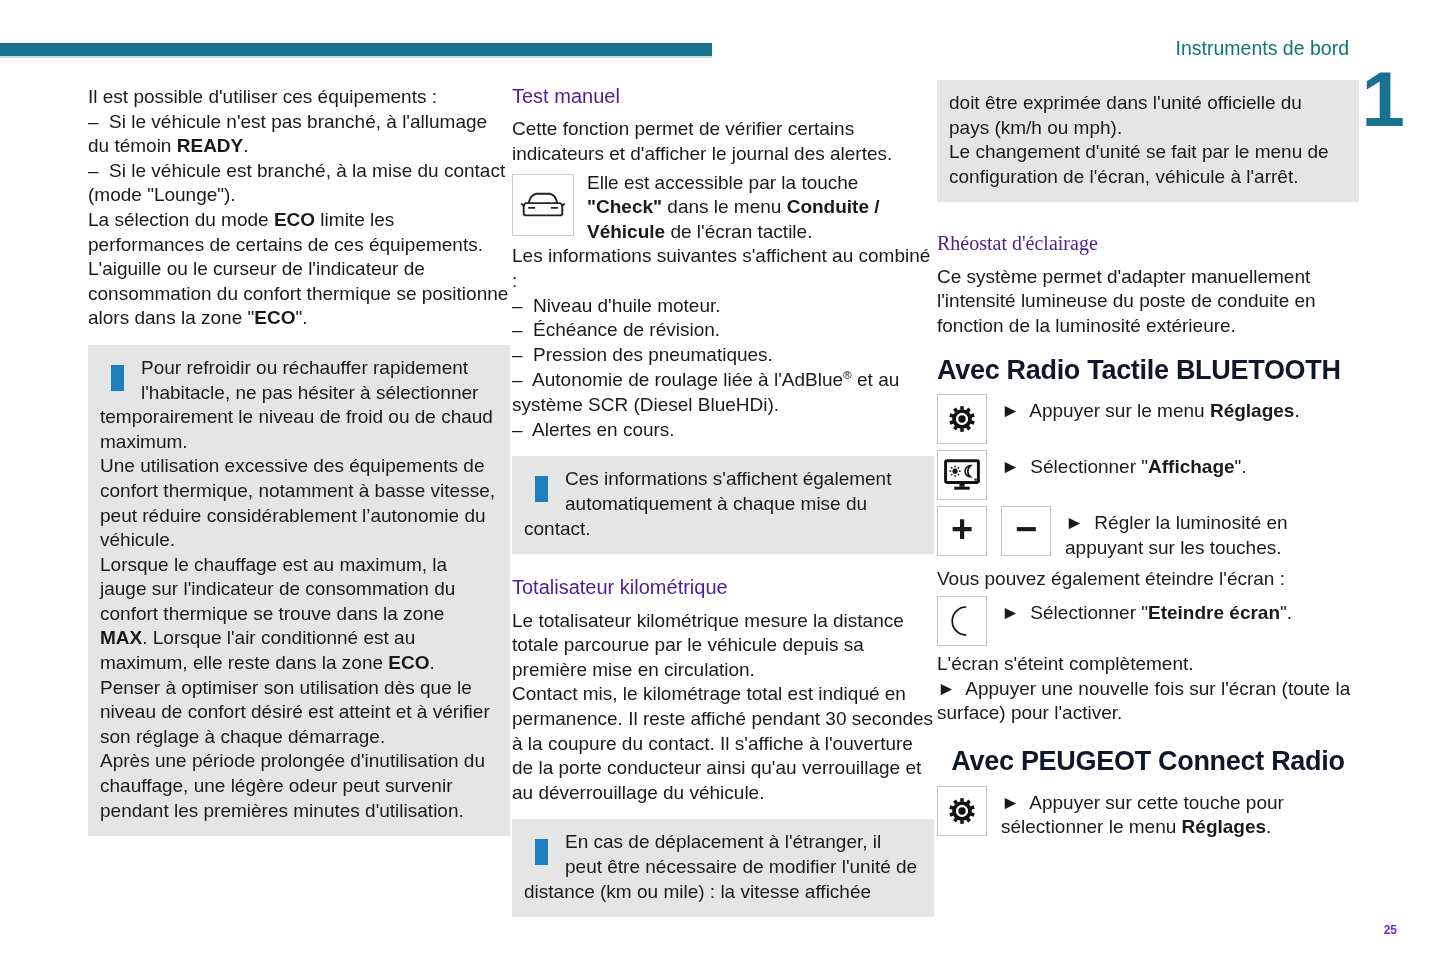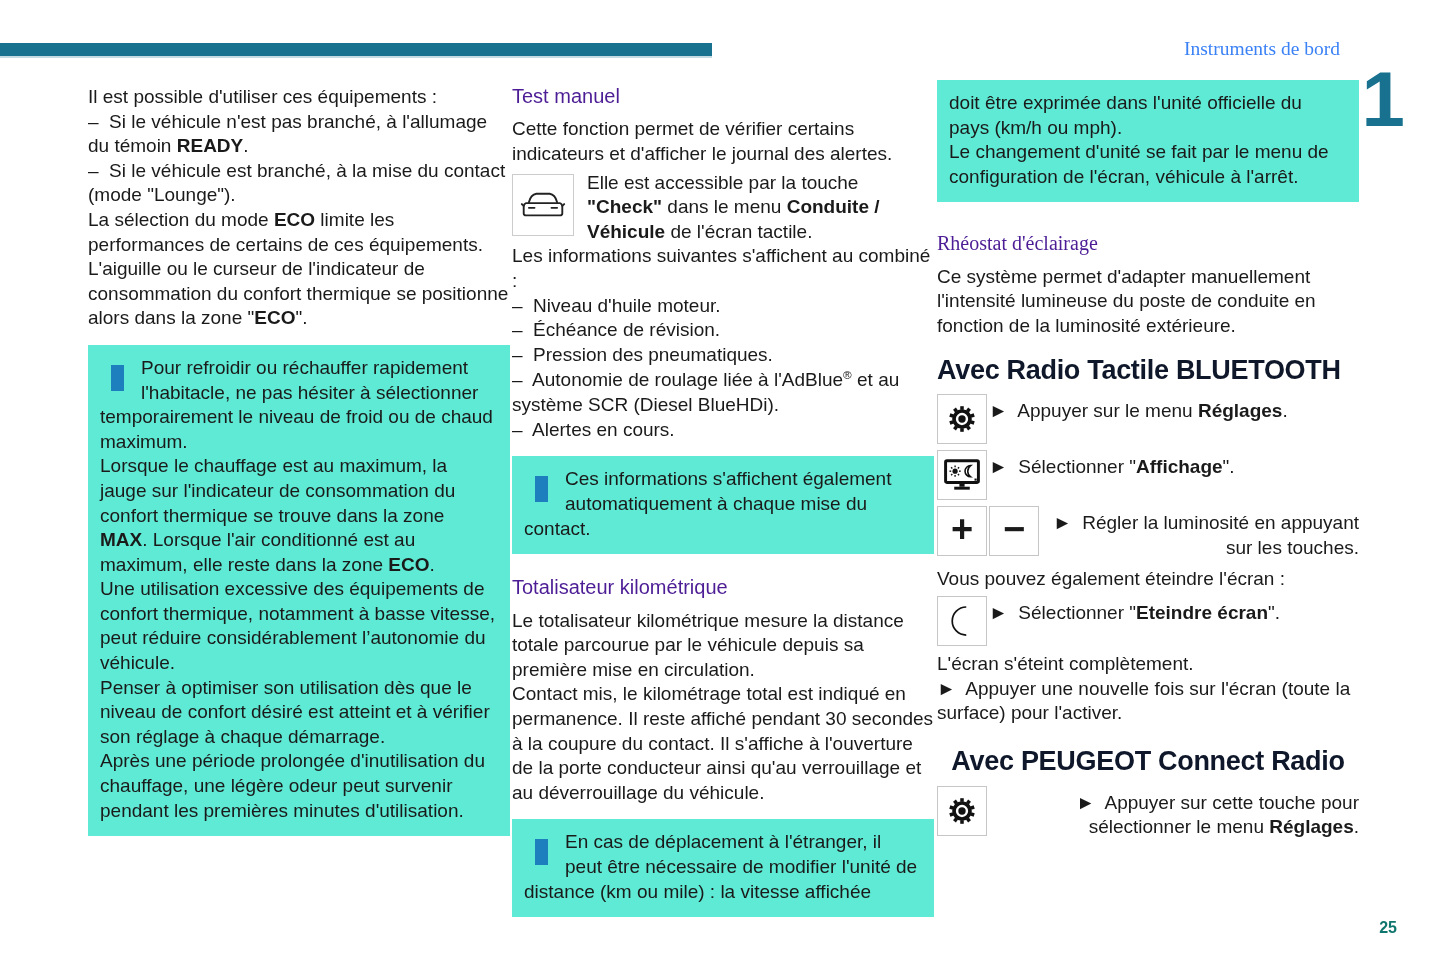--- a/index.html
+++ b/index.html
@@ -4,44 +4,44 @@
 <style>
   html,body { margin:0; padding:0; }
   body {
     width:1445px; height:963px; position:relative; overflow:hidden;
     background:#ffffff; color:#1a1a1a;
     font-family:"Liberation Sans", sans-serif;
     font-size:19px; line-height:1.295;
   }
   .topbar { position:absolute; left:0; top:43px; width:712px; height:13px;
     background:#17718f; box-shadow:0 2px 0 rgba(23,113,143,.25); }
-  .header-label { position:absolute; top:36px; right:105px; font-size:19.5px; color:#3b82f6;font-family:Liberation Serif, serif; }
+  .header-label { position:absolute; top:36px; right:96px; font-size:19.5px; color:#0f766e; }
   .chapter { position:absolute; top:60px; right:42px; font-size:78px; font-weight:bold;
     color:#17718f; line-height:1; letter-spacing:-2px; }
-  .pagenum { position:absolute; right:48px; bottom:24px; font-size:16px; font-weight:bold; color:#0f766e; }
+  .pagenum { position:absolute; right:48px; bottom:24px; font-size:12px; font-weight:bold; color:#6d28d9; }
 
   .col { position:absolute; top:85px; width:422px; }
   .col1 { left:88px; }
   .col2 { left:512px; }
   .col3 { left:937px; top:80px; }
 
   p.t { margin:0; }
   h1.section { font-size:20px; font-weight:400; color:#4c1d95; margin:0 0 10px 0; line-height:1.12; }
   h2.sub { font-size:27px; font-weight:bold; color:#0f172a; margin:16px 0 8px 0; line-height:1.18; letter-spacing:-0.3px; }
 
-  .graybox { background:#5eead4; padding:11px 13px 13px 12px; margin-top:14px; overflow:hidden; }
+  .graybox { background:#e5e5e5; padding:11px 13px 13px 12px; margin-top:14px; overflow:hidden; }
   .info-icon { float:left; width:13px; height:41px; margin:4px 17px 2px 11px; }
   .info-icon .dot { width:13px; height:10px; background:#1e7fbe; }
   .info-icon .bar { width:13px; height:26px; background:#1e7fbe; margin-top:5px; }
 
   .carbox { width:62px; height:62px; float:left; margin:3px 13px 3px 0;
     border:1px solid #cccccc; display:flex; align-items:center; justify-content:center;
     box-sizing:border-box; background:#fff; }
 
-  .steprow { display:flex; gap:2px; margin:5px 0 6px 0; align-items:flex-start;text-align:right; }
+  .steprow { display:flex; gap:14px; margin:5px 0 6px 0; align-items:flex-start; }
   .steprow .text { padding-top:5px; }
   .iconbox { flex:0 0 auto; width:50px; height:50px; border:1px solid #c6c6c6;
     display:flex; align-items:center; justify-content:center; box-sizing:border-box; background:#fff; }
   .pm { font-size:38px; font-weight:900; line-height:1; padding-bottom:4px; }
   .sup { vertical-align:super; font-size:0.62em; }
 </style>
 </head>
 <body>
 
 <div class="topbar"></div>
@@ -51,22 +51,22 @@
 <div class="col col1">
   <p class="t">Il est possible d'utiliser ces équipements :</p>
   <p class="t"><span>–&nbsp; Si le véhicule n'est pas branché, à l'allumage du témoin </span><span style="font-weight: bold;">READY</span><span>.</span></p>
   <p class="t">–&nbsp; Si le véhicule est branché, à la mise du contact (mode "Lounge").</p>
   <p class="t"><span>La sélection du mode </span><span style="font-weight: bold;">ECO</span><span> limite les performances de certains de ces équipements.</span></p>
   <p class="t"><span>L'aiguille ou le curseur de l'indicateur de consommation du confort thermique se positionne alors dans la zone "</span><span style="font-weight: bold;">ECO</span><span>".</span></p>
 
   <div class="graybox">
     <span class="info-icon"><span class="dot"></span><span class="bar" style="display:block"></span></span>
     <p class="t">Pour refroidir ou réchauffer rapidement l'habitacle, ne pas hésiter à sélectionner temporairement le niveau de froid ou de chaud maximum.</p>
+    <p class="t">Une utilisation excessive des équipements de confort thermique, notamment à basse vitesse, peut réduire considérablement l’autonomie du véhicule.</p>
     <p class="t"><span>Lorsque le chauffage est au maximum, la jauge sur l'indicateur de consommation du confort thermique se trouve dans la zone </span><span style="font-weight: bold;">MAX</span><span>. Lorsque l'air conditionné est au maximum, elle reste dans la zone </span><span style="font-weight: bold;">ECO</span><span>.</span></p>
-    <p class="t">Une utilisation excessive des équipements de confort thermique, notamment à basse vitesse, peut réduire considérablement l’autonomie du véhicule.</p>
     <p class="t">Penser à optimiser son utilisation dès que le niveau de confort désiré est atteint et à vérifier son réglage à chaque démarrage.</p>
     <p class="t">Après une période prolongée d'inutilisation du chauffage, une légère odeur peut survenir pendant les premières minutes d'utilisation.</p>
   </div>
 </div>
 
 <div class="col col2">
   <h1 class="section">Test manuel</h1>
   <p class="t">Cette fonction permet de vérifier certains indicateurs et d'afficher le journal des alertes.</p>
 
   <div style="overflow:hidden; margin:4px 0 0 0;">

